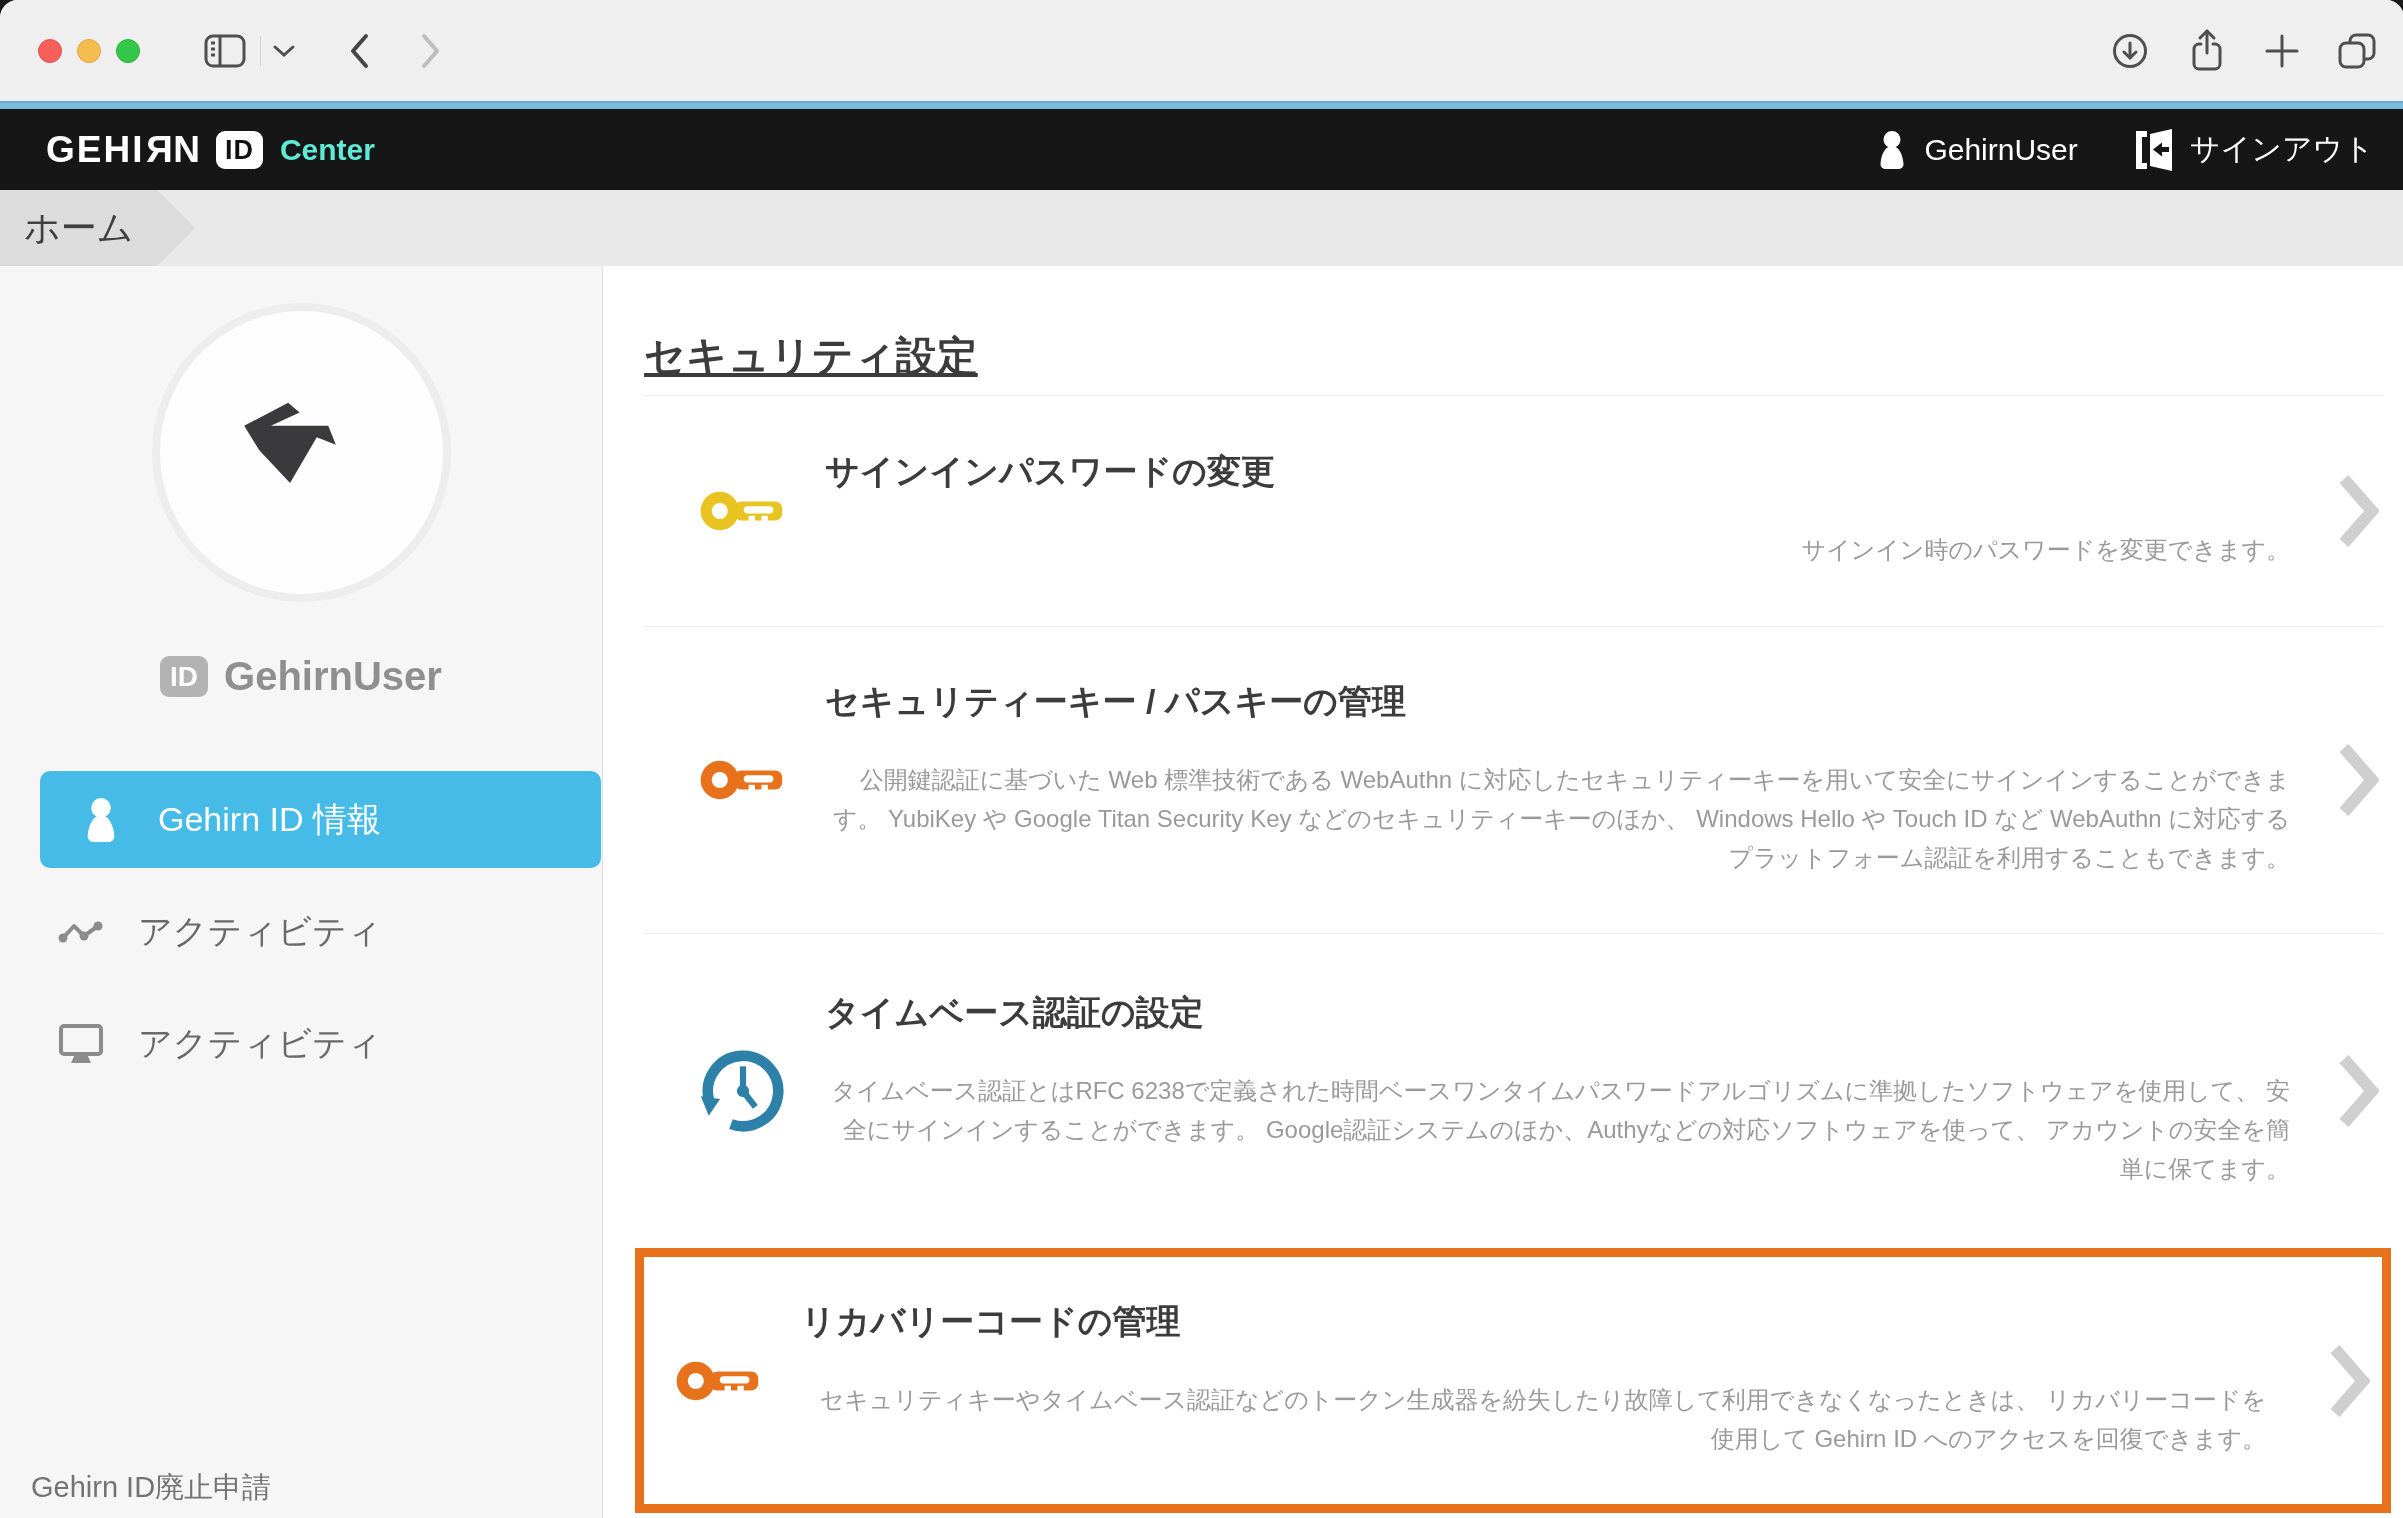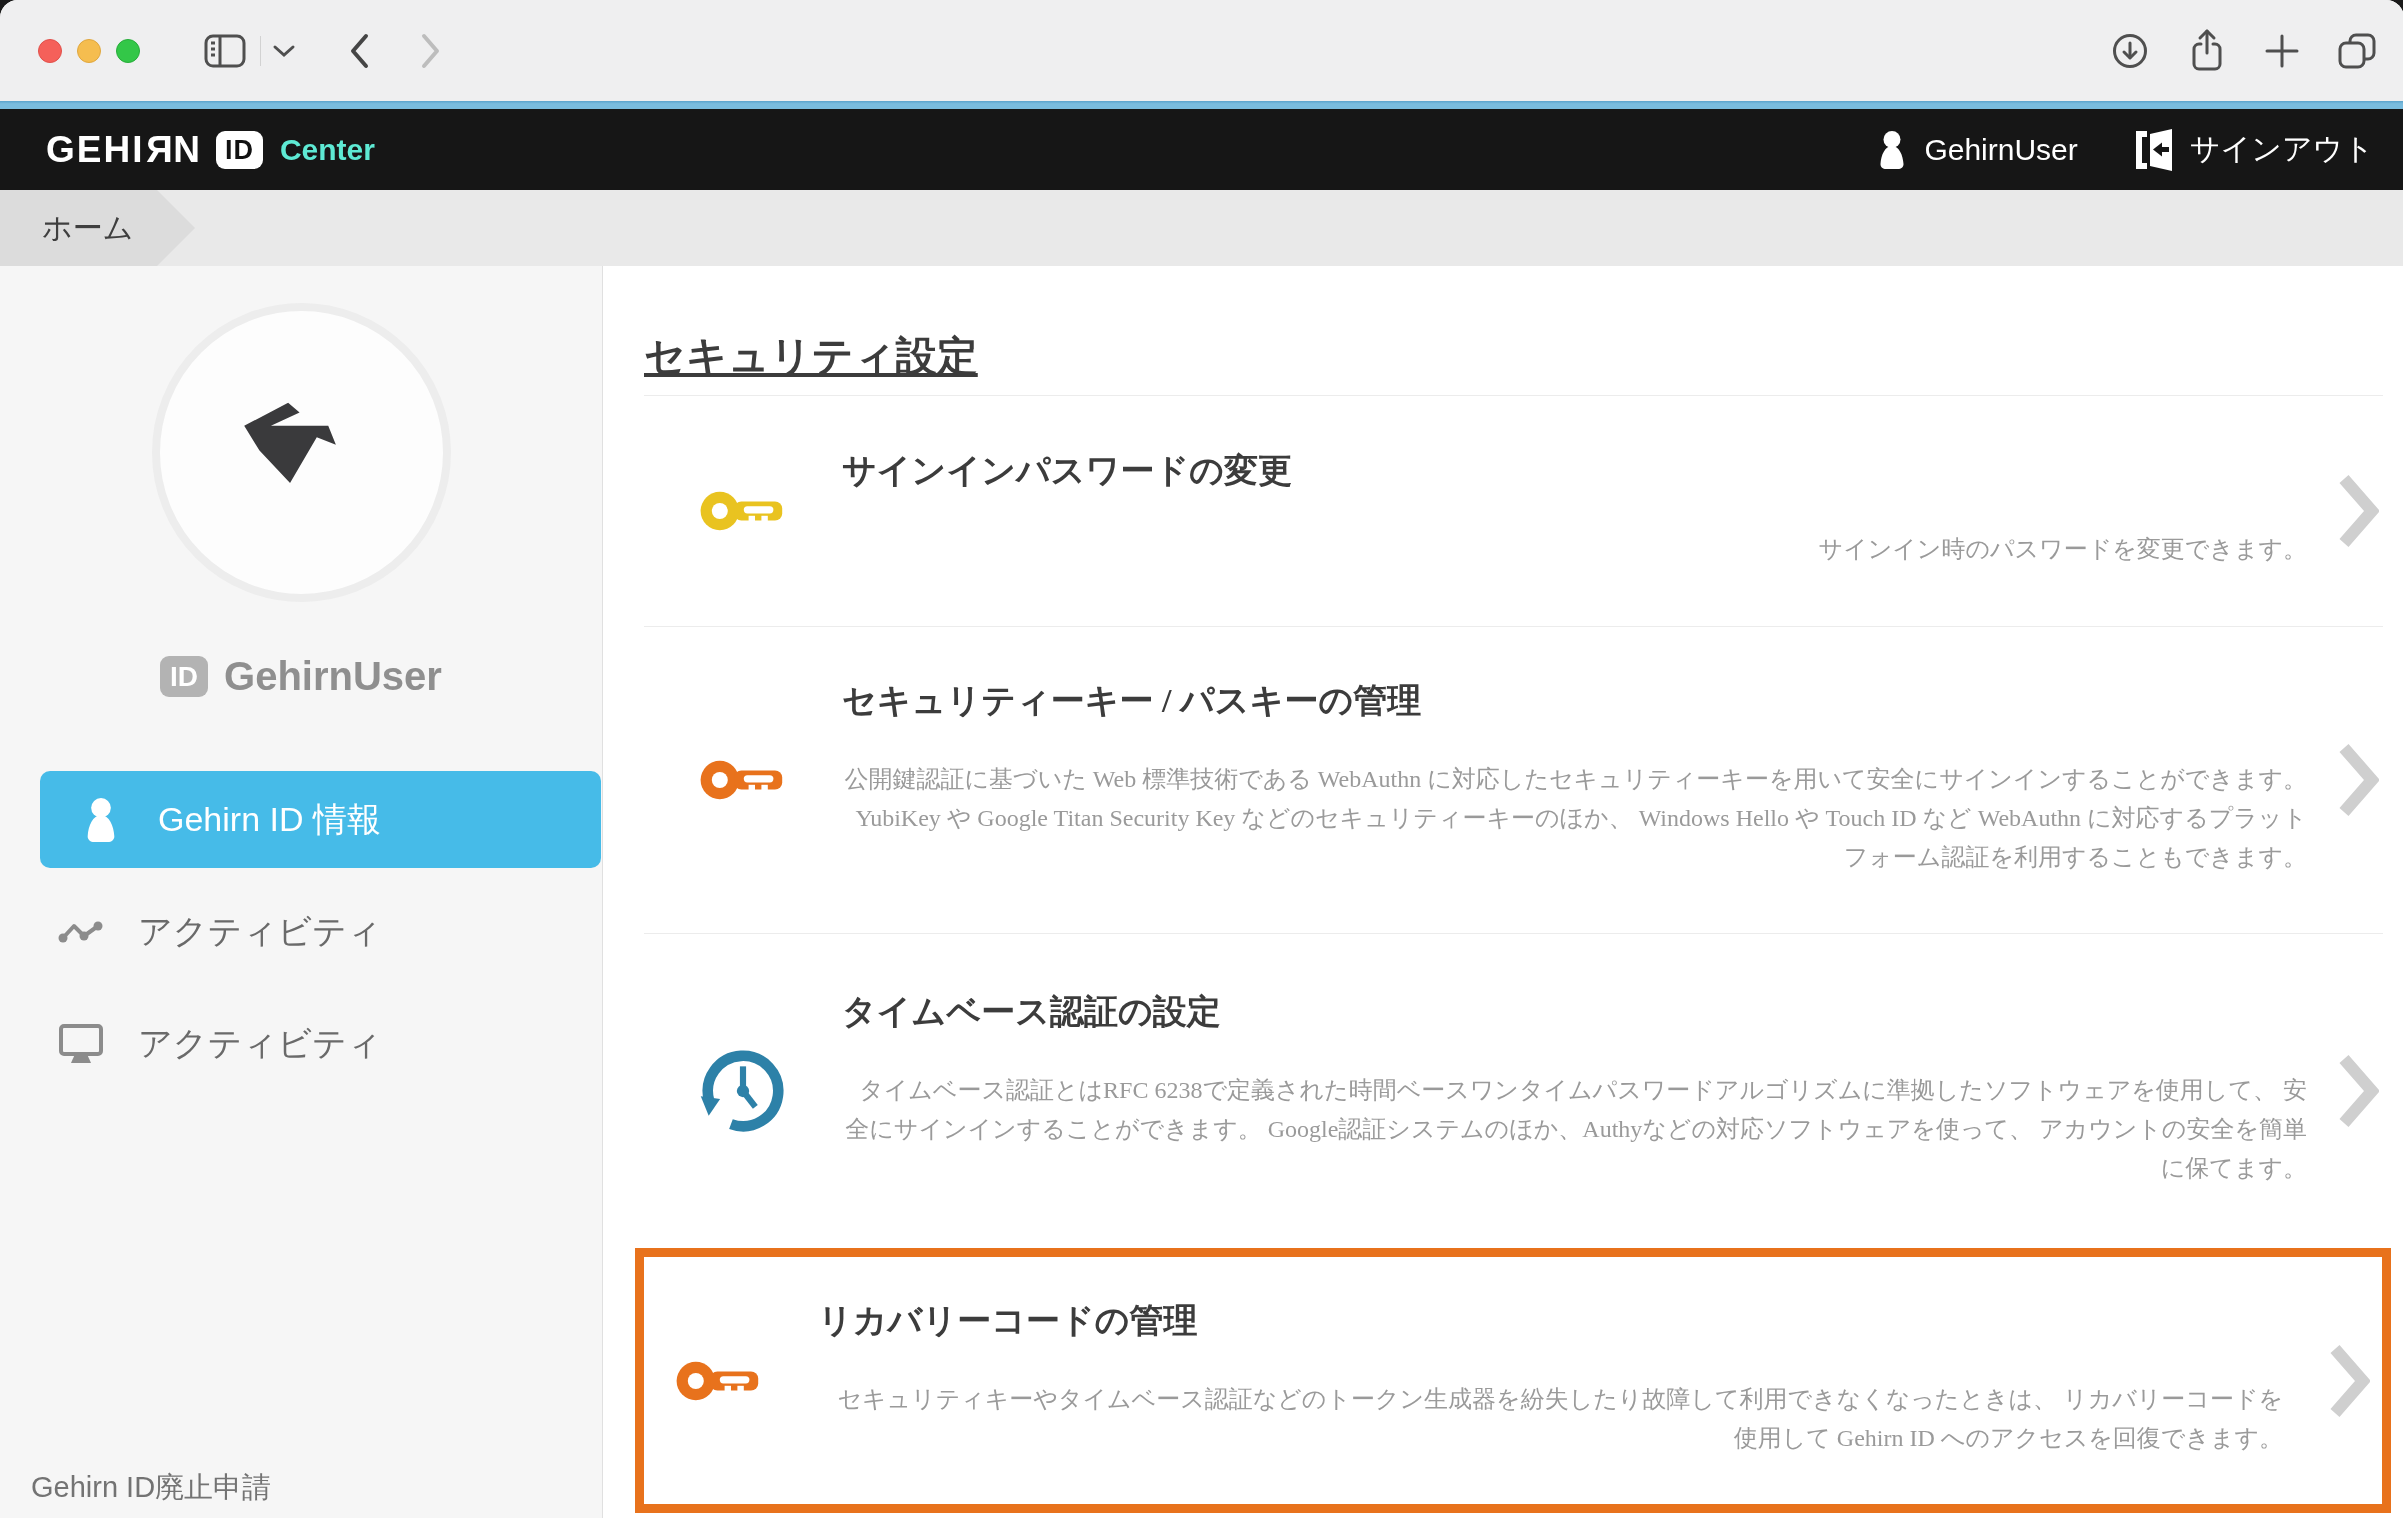--- a/index.html
+++ b/index.html
@@ -50,21 +50,21 @@
   .logo-badge{background:#fff;color:#111;font-size:27px;font-weight:900;letter-spacing:1px;
               border-radius:9px;padding:6px 9px 5px;margin:0 3px 0 14px;line-height:1;}
   .logo-suffix{font-size:30px;font-weight:bold;color:#5eead4;margin-left:14px;}
   .header-right{margin-left:auto;display:flex;align-items:center;gap:56px;}
   .header-link{display:flex;align-items:center;gap:16px;font-size:30px;color:#fff;cursor:pointer;}
 
   
   .crumb-bar{height:76px;background:var(--crumb-bg);position:relative;}
   .crumb-item{position:absolute;left:0;top:0;height:100%;width:195px;background:var(--crumb-item);
               clip-path:polygon(0 0,157px 0,195px 50%,157px 100%,0 100%);
-              display:flex;align-items:center;padding-left:42px;font-size:30px;color:#3f3f3f;cursor:pointer;}
+              display:flex;align-items:center;padding-left:24px;font-size:36px;color:#3f3f3f;cursor:pointer;}
 
   
   .content{display:flex;height:1253px;}
   .sidebar{width:603px;background:var(--sidebar-bg);border-right:1px solid #e0e0e0;
            position:relative;flex-shrink:0;}
   .avatar{width:299px;height:299px;border-radius:50%;background:#fdfdfd;border:8px solid #ededed;
           margin:37px auto 0;display:flex;align-items:center;justify-content:center;}
   .profile-row{margin-top:52px;display:flex;align-items:center;justify-content:center;gap:16px;}
   .profile-badge{background:#b3b3b3;color:#fff;font-size:28px;font-weight:bold;border-radius:9px;
                  padding:7px 10px 6px;line-height:1;}
@@ -79,21 +79,21 @@
   .mi-label{margin-left:34px;}
   .sidebar-footer{position:absolute;left:31px;bottom:11px;font-size:29px;color:#737373;cursor:pointer;}
 
   .main{flex:1;background:#fff;position:relative;}
   .page-title{font-size:41px;font-weight:bold;color:var(--title-dark);margin:70px 0 0 41px;line-height:1;text-decoration:underline;}
   .divider{height:1px;background:var(--divider);margin:18px 21px 0 41px;}
   .divider.mid{margin-top:0;}
 
   .card{display:flex;align-items:center;padding:0 25px 0 96px;cursor:pointer;}
   .card-icon{width:88px;flex-shrink:0;display:flex;justify-content:center;}
-  .card-text{margin-left:55px;width:1465px;display:flex;flex-direction:column;gap:42px;font-family:Liberation Serif, serif;}
+  .card-text{margin-left:38px;width:1465px;display:flex;flex-direction:column;gap:42px;}
   .card-title{font-size:34px;font-weight:600;color:var(--title-dark);line-height:1;}
   .card-desc{font-size:24px;color:var(--desc-gray);line-height:39px;text-align:right;}
   .card-chevron{margin-left:auto;flex-shrink:0;display:flex;}
   .card.r1{height:230px;}
   .card.r2{height:306px;}
   .card.r3{height:314px;}
   .highlight-box{margin:0 13px 0 32px;border:9px solid var(--highlight-orange);height:265px;}
   .highlight-box .card{height:247px;padding:0 12px 0 31px;}
 </style>
 </head>

